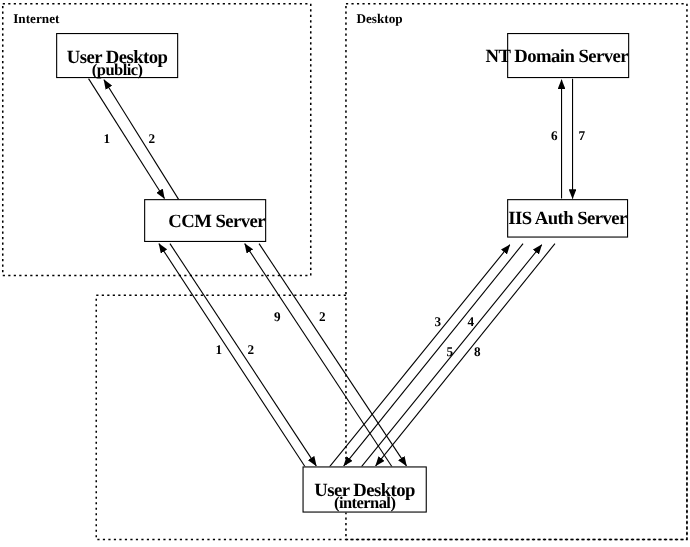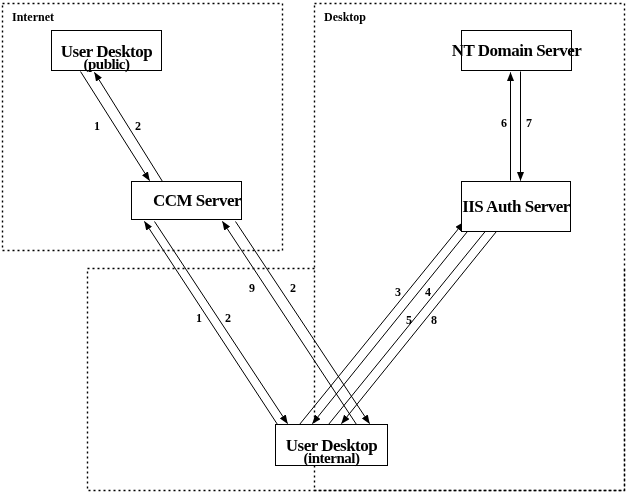--- a/index.html
+++ b/index.html
@@ -55,25 +55,25 @@
   <div class="zone-label" style="left: 324px; top: 10px;">Desktop</div>
 
   <div class="node" style="left: 51px; top: 30px; width: 111px; height: 41px; padding-top: 13px;">
     <div class="node-title">User Desktop</div>
     <div class="node-subtitle">(public)</div>
   </div>
   <div class="node" style="left: 131px; top: 181px; width: 111px; height: 39px; align-items: flex-end;">
     <div class="node-title">CCM Server</div>
 
   </div>
-  <div class="node" style="left: 461px; top: 30px; width: 111px; height: 41px;">
+  <div class="node" style="left: 461px; top: 30px; width: 111px; height: 41px; align-items: flex-end;">
     <div class="node-title">NT Domain Server</div>
 
   </div>
-  <div class="node" style="left: 461px; top: 181px; width: 110px; height: 51px;">
+  <div class="node" style="left: 461px; top: 181px; width: 110px; height: 35px;">
     <div class="node-title">IIS Auth Server</div>
 
   </div>
   <div class="node" style="left: 275px; top: 424px; width: 113px; height: 42px; padding-top: 13px;">
     <div class="node-title">User Desktop</div>
     <div class="node-subtitle">(internal)</div>
   </div>
 <div class="edge-label" style="left: 97px; top: 126px;">1</div>
     <div class="edge-label" style="left: 138px; top: 126px;">2</div>
     <div class="edge-label" style="left: 504px; top: 123px;">6</div>

